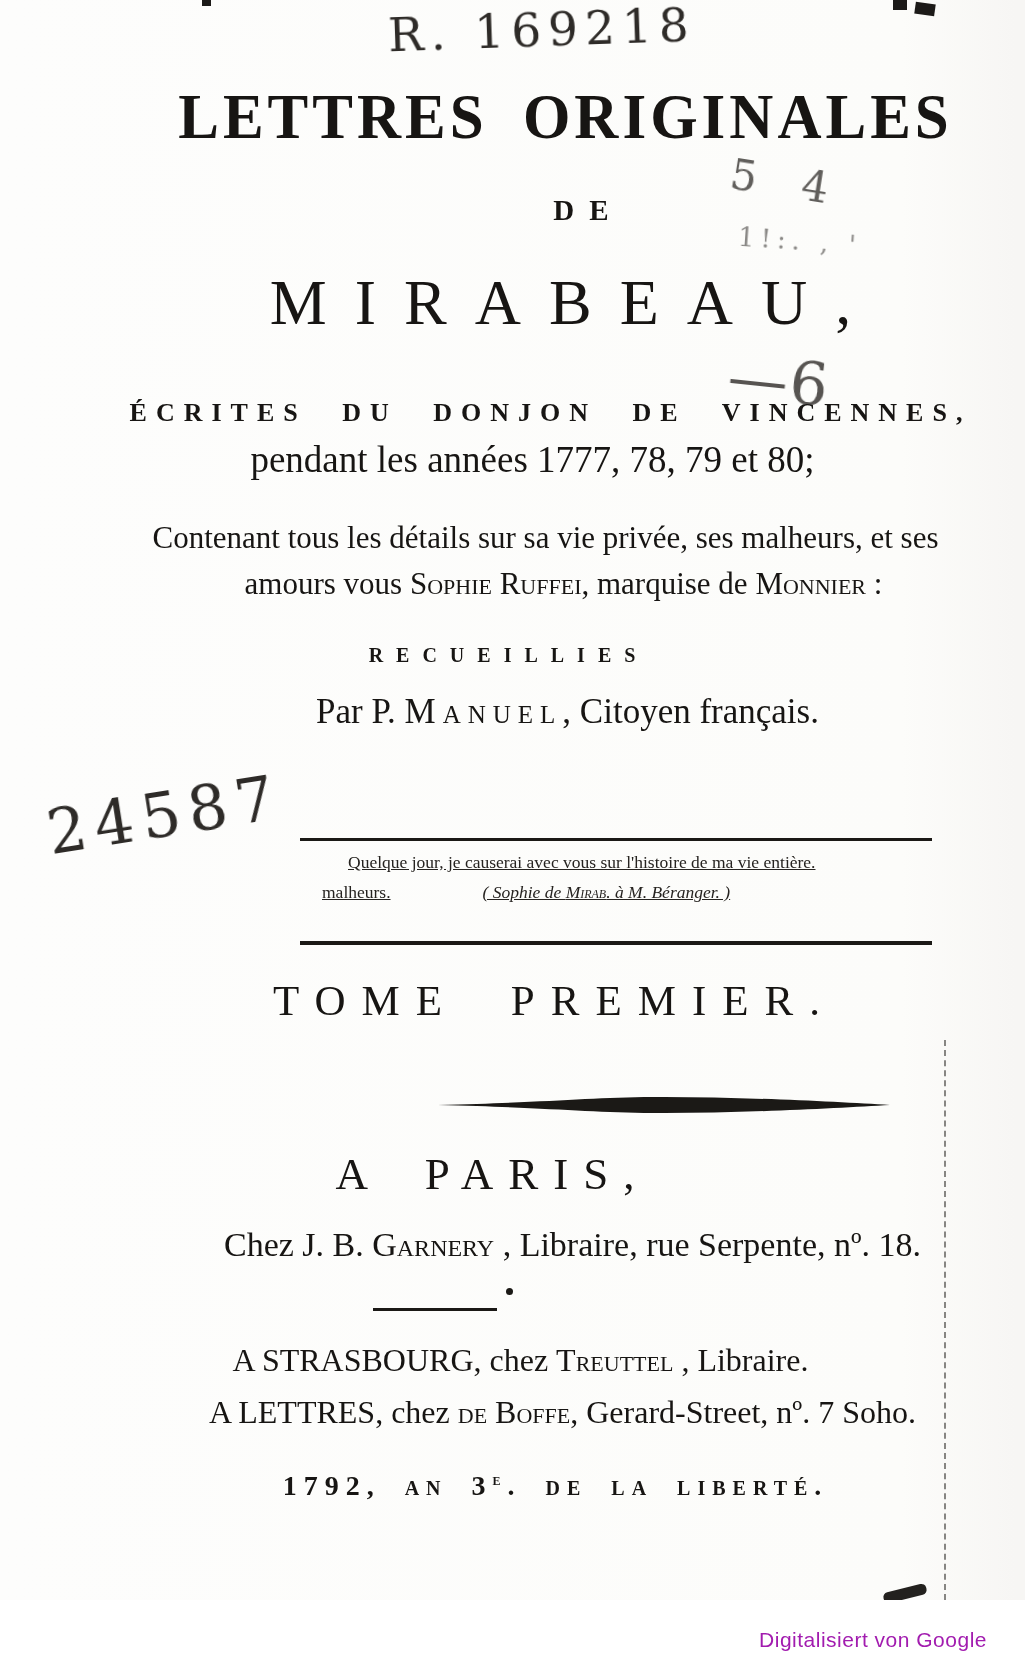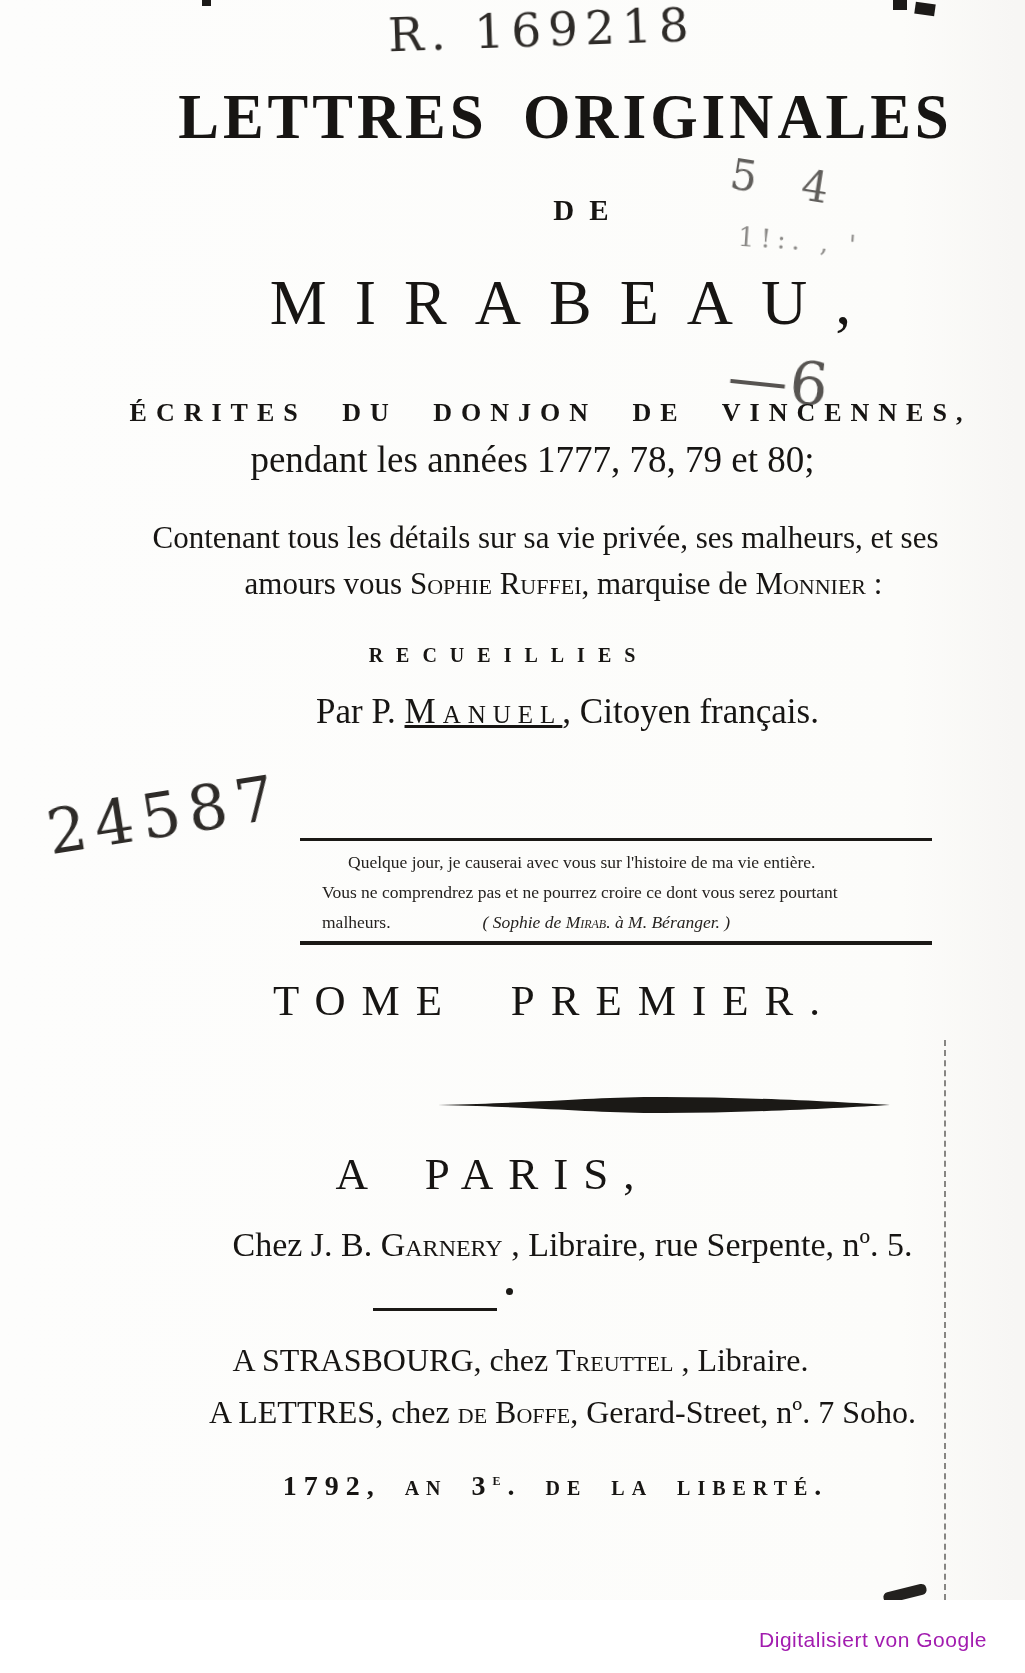--- a/index.html
+++ b/index.html
@@ -17,25 +17,25 @@
   .title{top:82px;font-size:61px;font-weight:600;letter-spacing:4px;word-spacing:16px;transform:translateX(53px) scaleY(1.04);}
   .de-line{top:194px;font-size:29px;font-weight:700;letter-spacing:15px;transform:translateX(76px);}
   .author{top:266px;font-size:64px;font-weight:500;letter-spacing:28px;transform:translateX(62px);}
   .subtitle-caps{top:398px;font-size:26px;font-weight:600;letter-spacing:9px;word-spacing:20px;transform:translateX(38px);}
   .subtitle-years{top:438px;font-size:37px;font-weight:500;transform:translateX(20px);}
   .desc1{top:520px;font-size:31px;transform:translateX(33px);}
   .desc2{top:566px;font-size:31px;transform:translateX(51px);}
   .sc{font-variant:small-caps;}
   .recueillies{top:644px;font-size:20px;font-weight:700;letter-spacing:13px;transform:translateX(-4px);}
   .byline{top:692px;font-size:35px;transform:translateX(55px);}
-  .byline .sc{letter-spacing:7px;text-decoration:underline;}
+  .byline .sc{letter-spacing:7px;}
   .rule{position:absolute;background:#1b1916;}
   .rule-top{left:300px;top:838px;width:632px;height:3px;}
   .rule-bottom{left:300px;top:941px;width:632px;height:4px;}
-  .epigraph{position:absolute;left:322px;top:847px;width:612px;font-size:17.5px;line-height:30px;color:#262320;text-align:left;}
+  .epigraph{position:absolute;left:322px;top:847px;width:612px;font-size:17.5px;line-height:30px;color:#262320;text-align:left;text-decoration:underline;}
   .epigraph .l1{text-indent:26px;}
   .epigraph .l3{display:flex;}
   .epigraph .cite{font-style:italic;margin-left:92px;}
   .tome{top:976px;font-size:43px;font-weight:500;letter-spacing:16px;word-spacing:26px;transform:translateX(42px);}
   .lens{position:absolute;left:438px;top:1096px;}
   .a-paris{top:1148px;font-size:45px;font-weight:500;letter-spacing:15px;word-spacing:18px;transform:translateX(-20px);}
   .publisher{top:1226px;font-size:34px;transform:translateX(60px);}
   .pub-dot{position:absolute;left:506px;top:1288px;width:7px;height:7px;border-radius:50%;background:#1b1916;}
   .short-rule{left:373px;top:1308px;width:124px;height:3px;}
   .strasbourg{top:1342px;font-size:32px;transform:translateX(8px);}
@@ -83,38 +83,37 @@
 
   <div class="abs desc1">Contenant tous les détails sur sa vie privée, ses malheurs, et ses</div>
   <div class="abs desc2"><span>amours vous </span><span class="sc">Sophie Ruffei</span><span>, marquise de </span><span class="sc">Monnier</span><span> :</span></div>
 
   <div class="abs recueillies">RECUEILLIES</div>
   <div class="abs byline"><span>Par P. </span><span class="sc">Manuel</span><span>, Citoyen français.</span></div>
 
   <div class="rule rule-top"></div>
   <div class="epigraph">
     <div class="l1">Quelque jour, je causerai avec vous sur l'histoire de ma vie entière.</div>
-    <div class="l2">Vous ne comprendrez pas et ne pourrez croire ce dont vous serez pourtant</div>
     <div class="l3">
       <span>malheurs.</span>
       <span class="cite"><span>( Sophie de </span><span class="sc">Mirab</span><span>. à M. Béranger. )</span></span>
     </div>
   </div>
   <div class="rule rule-bottom"></div>
 
   <div class="abs tome">TOME PREMIER.</div>
 
   <div class="lens">
     <svg width="452" height="18" viewBox="0 0 452 18">
       <path d="M0,9 C110,6.5 150,1.5 215,1 C300,0.5 400,6 452,9 C400,12 300,17.5 215,17 C150,16.5 110,11.5 0,9 Z" fill="#1b1916"></path>
     </svg>
   </div>
 
   <div class="abs a-paris">A PARIS,</div>
-  <div class="abs publisher"><span>Chez J. B. </span><span class="sc">Garnery</span><span> , Libraire, rue Serpente, nº. 5.</span></div>
+  <div class="abs publisher"><span>Chez J. B. </span><span class="sc">Garnery</span><span> , Libraire, rue Serpente, nº. 18.</span></div>
   <div class="pub-dot"></div>
   <div class="rule short-rule"></div>
 
   <div class="abs strasbourg"><span>A STRASBOURG, chez </span><span class="sc">Treuttel</span><span> , Libraire.</span></div>
   <div class="abs londres"><span>A LETTRES, chez </span><span class="sc">de Boffe</span><span>, Gerard-Street, nº. 7 Soho.</span></div>
 
   <div class="abs date-line"><span>1792, an 3</span><sup>e</sup><span>. de la liberté.</span></div>
 
   <div class="edge-dashes"></div>
   <div class="smudge"></div>

